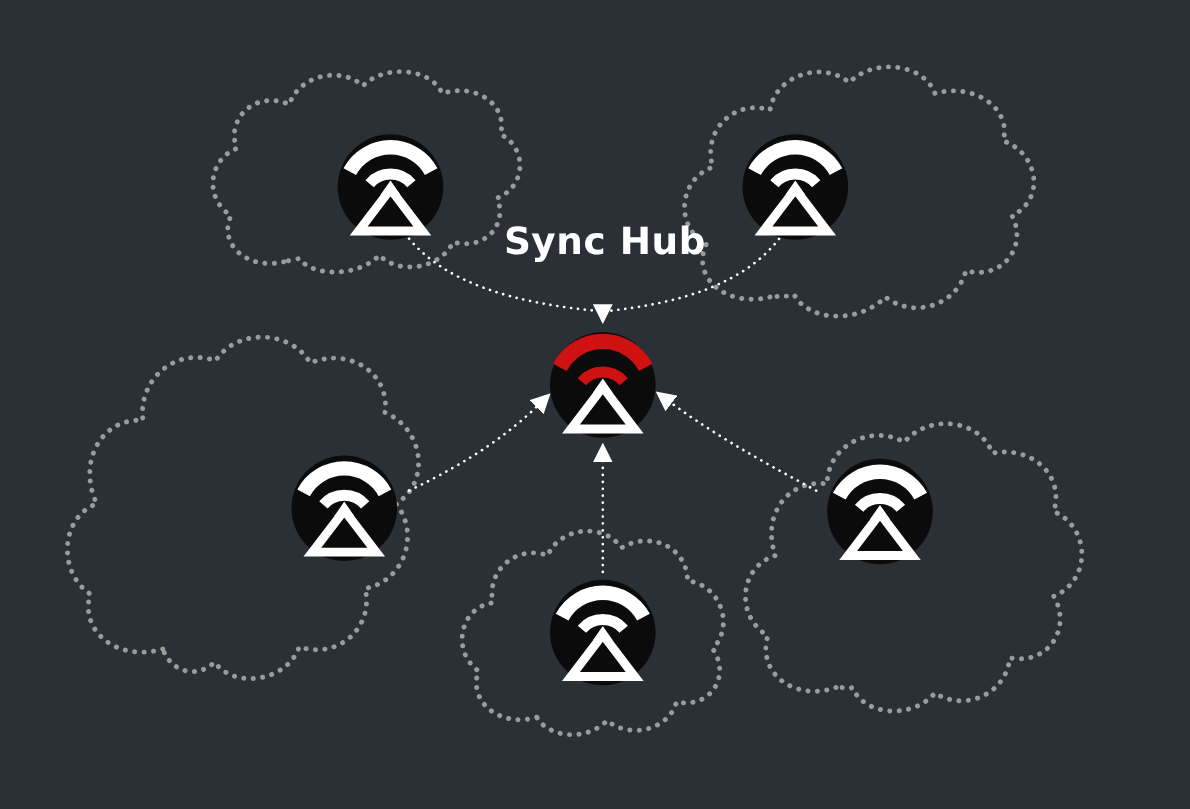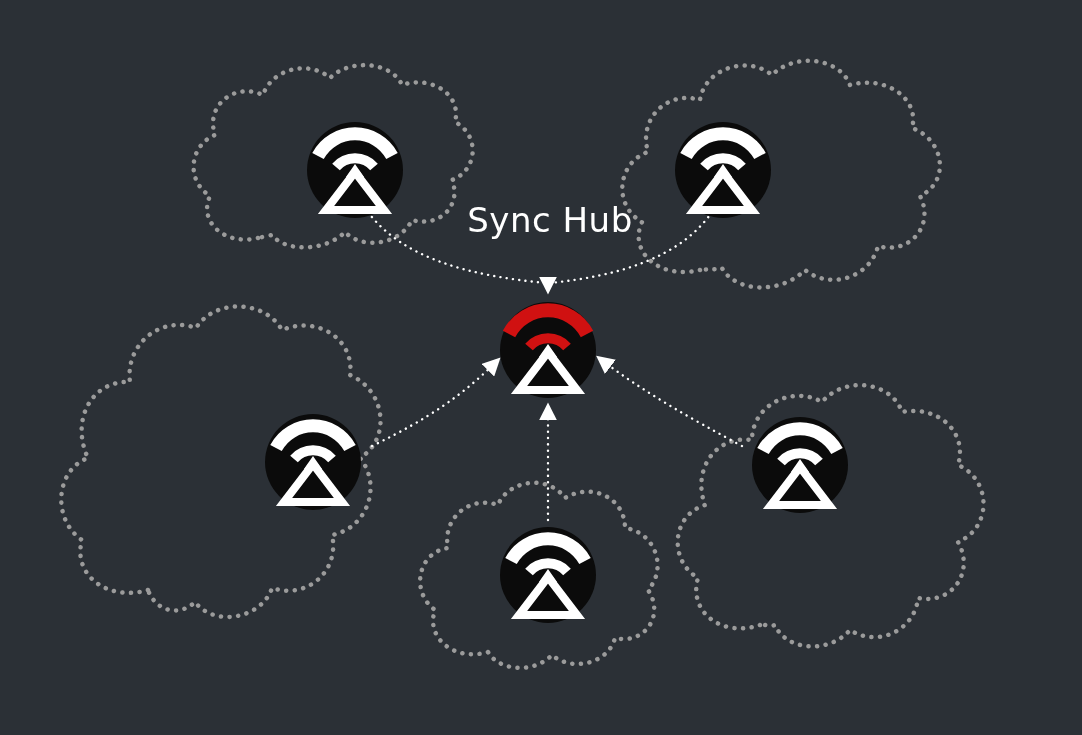--- a/index.html
+++ b/index.html
@@ -5,21 +5,21 @@
   html,body{margin:0;padding:0;}
   body{background:#2b3036;font-family:"DejaVu Sans",sans-serif;}
   .stage{position:relative;width:1082px;height:735px;background:#2b3036;overflow:hidden;}
   svg.layer{position:absolute;left:0;top:0;width:1082px;height:735px;}
   .cloud{fill:none;stroke:#9b9b9b;stroke-width:4.5;stroke-dasharray:0.1 8.5;stroke-linecap:round;}
   .arrow{fill:none;stroke:#ffffff;stroke-width:2.4;stroke-dasharray:0.1 6.2;stroke-linecap:round;}
   .node{position:absolute;width:100px;height:100px;}
   .node svg{width:100px;height:100px;overflow:visible;}
   .hub-title{
     position:absolute;left:550px;top:200px;transform:translateX(-50%);
-    color:#ffffff;font-weight:400;font-size:34px;white-space:nowrap;
+    color:#ffffff;font-weight:700;font-size:34px;white-space:nowrap;
     font-family:"DejaVu Sans","Liberation Sans",sans-serif;letter-spacing:.5px;
   }
 </style>
 </head>
 <body>
 
 <div class="stage">
 
   <svg class="layer" viewBox="0 0 1082 735">
     <defs>

